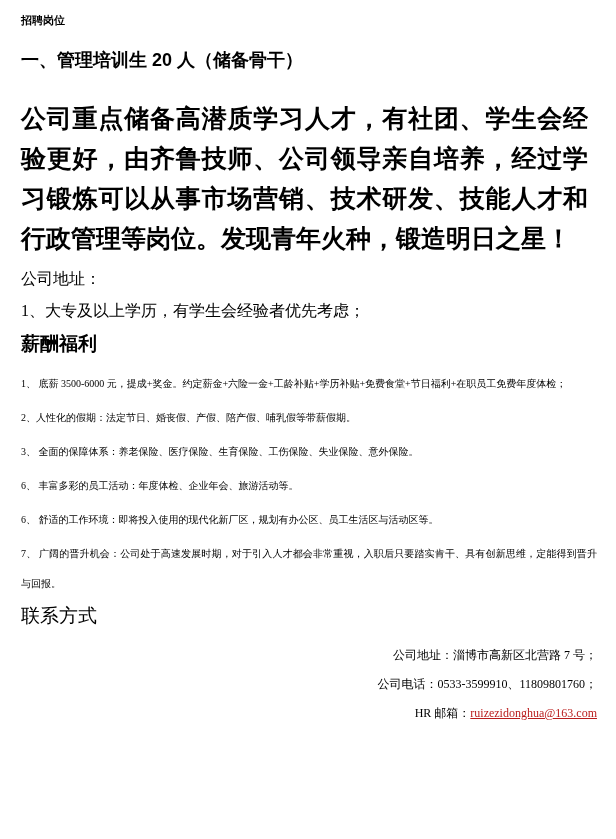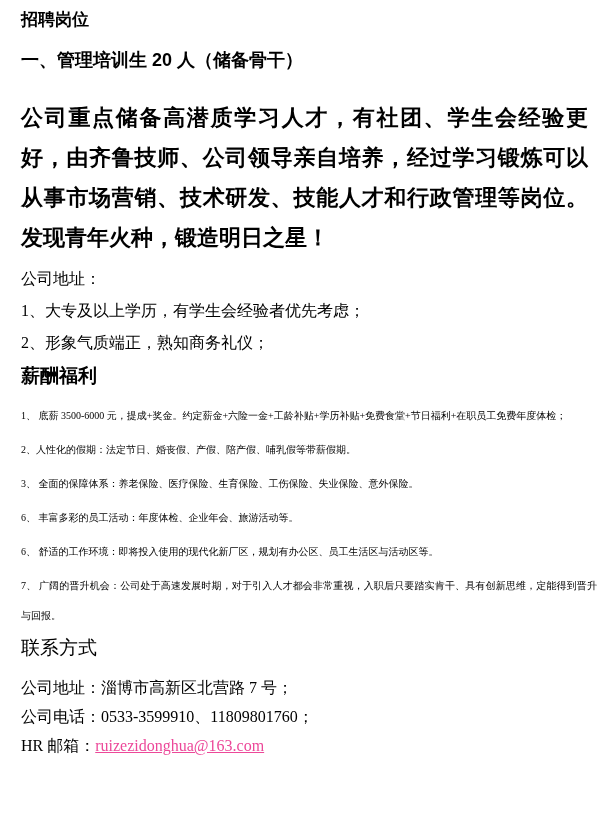--- a/index.html
+++ b/index.html
@@ -13,35 +13,35 @@
     box-sizing: border-box;
     padding: 8px 19px 7px 21px;
     background: #ffffff;
     color: #000000;
     overflow: hidden;
   }
   
   .doc-title {
     font-family: "Liberation Sans", "DejaVu Sans", sans-serif;
     font-weight: bold;
-    font-size: 17px;
+    font-size: 11px;
     line-height: 24px;
     margin: 0 0 16px 0;
   }
   .position-heading {
     font-family: "Liberation Sans", "DejaVu Sans", sans-serif;
     font-weight: bold;
     font-size: 18px;
     line-height: 25px;
     margin: 0 0 25px 0;
   }
   .intro {
     font-family: "Liberation Sans", "DejaVu Sans", sans-serif;
     font-weight: bold;
-    font-size: 22px;
+    font-size: 25px;
     line-height: 40px;
     text-align: justify;
     margin: 0 9px 7px 0;
   }
   .body-line {
     font-family: "Liberation Serif", "DejaVu Serif", serif;
     font-size: 16px;
     line-height: 28px;
     margin: 0 0 4px 0;
   }
@@ -61,46 +61,46 @@
   }
   .contact-heading {
     font-family: "Liberation Sans", "DejaVu Sans", sans-serif;
     font-weight: normal;
     font-size: 19px;
     line-height: 26px;
     margin: 0 0 12px 0;
   }
   .contact-line {
     font-family: "Liberation Serif", "DejaVu Serif", serif;
-    font-size: 16px;
+    font-size: 12px;
     line-height: 29px;
     margin: 0;
+    text-align: right;
   }
   a.email-link {
-    color: #ec4899;
+    color: #b91c1c;
     text-decoration: underline;
     font-family: "Liberation Serif", "DejaVu Serif", serif;
   }
 </style>
 </head>
 <body>
 
 <div class="page">
 
   <h1 class="doc-title">招聘岗位</h1>
 
   <h2 class="position-heading">一、管理培训生 20 人（储备骨干）</h2>
 
   <p class="intro">公司重点储备高潜质学习人才，有社团、学生会经验更好，由齐鲁技师、公司领导亲自培养，经过学习锻炼可以从事市场营销、技术研发、技能人才和行政管理等岗位。发现青年火种，锻造明日之星！</p>
 
   <p class="body-line">公司地址：</p>
 
   <p class="body-line">1、大专及以上学历，有学生会经验者优先考虑；</p>
 
-  <p class="body-line">2、形象气质端正，熟知商务礼仪；</p>
 
   <h2 class="section-heading">薪酬福利</h2>
 
   <p class="benefit-item">1、 底薪 3500-6000 元，提成+奖金。约定薪金+六险一金+工龄补贴+学历补贴+免费食堂+节日福利+在职员工免费年度体检；</p>
 
   <p class="benefit-item">2、人性化的假期：法定节日、婚丧假、产假、陪产假、哺乳假等带薪假期。</p>
 
   <p class="benefit-item">3、 全面的保障体系：养老保险、医疗保险、生育保险、工伤保险、失业保险、意外保险。</p>
 
   <p class="benefit-item">6、 丰富多彩的员工活动：年度体检、企业年会、旅游活动等。</p>

